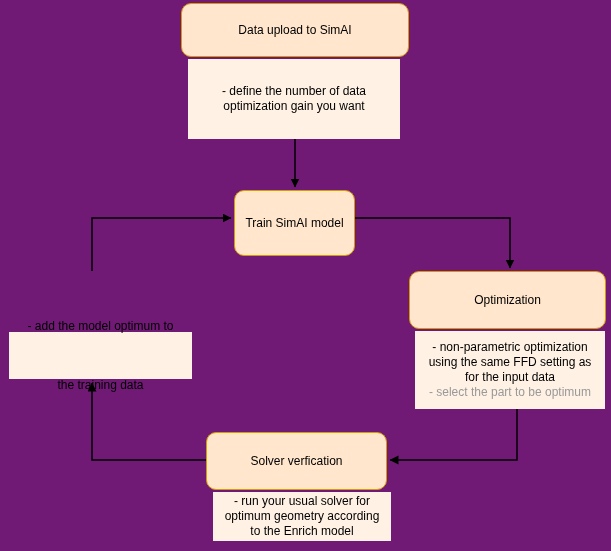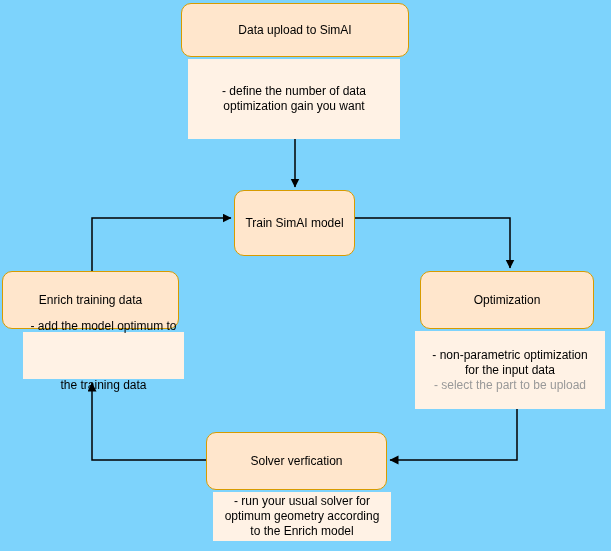--- a/index.html
+++ b/index.html
@@ -5,21 +5,21 @@
   html, body {
     margin: 0;
     padding: 0;
     background: #ffffff;
     font-family: "Liberation Sans", sans-serif;
   }
   .canvas {
     position: relative;
     width: 611px;
     height: 551px;
-    background: #7dd3fc;
+    background: #701a75;
     overflow: hidden;
   }
   .edges-layer {
     position: absolute;
     left: 0;
     top: 0;
     width: 611px;
     height: 551px;
     pointer-events: none;
   }
@@ -51,22 +51,22 @@
     line-height: 15px;
   }
   .note .line { white-space: nowrap; }
   .note .line.muted { color: #999999; }
 
   
   #box-upload  { left: 181px; top: 3px;   width: 228px; height: 54px; }
   #note-upload { left: 188px; top: 59px;  width: 212px; height: 80px; }
   #box-train   { left: 234px; top: 190px; width: 121px; height: 66px; }
   #box-enrich  { left: 2px;   top: 271px; width: 177px; height: 58px; }
-  #note-enrich { left: 23px;   top: 332px; width: 161px; height: 47px; gap: 44px; }
-  #box-opt     { left: 420px; top: 271px; width: 174px; height: 58px; }
+  #note-enrich { left: 9px;   top: 332px; width: 183px; height: 47px; gap: 44px; }
+  #box-opt     { left: 409px; top: 271px; width: 197px; height: 58px; }
   #note-opt    { left: 415px; top: 331px; width: 190px; height: 78px; }
   #box-solver  { left: 206px; top: 432px; width: 181px; height: 58px; border-radius: 10px; }
   #note-solver { left: 213px; top: 492px; width: 178px; height: 49px; }
 </style>
 </head>
 <body>
 
 <div class="canvas">
 
   <svg class="edges-layer" width="611" height="551" viewBox="0 0 611 551" xmlns="http://www.w3.org/2000/svg">
@@ -88,37 +88,35 @@
 
   <div class="note" id="note-upload">
     <div class="line">- define the number of data</div>
     <div class="line">optimization gain you want</div>
   </div>
 
   <div class="node" id="box-train">
     <span>Train SimAI model</span>
   </div>
 
-  <div class="node" id="box-enrich">
-    <span>Enrich training data</span>
-  </div>
 
   <div class="note" id="note-enrich">
     <div class="line">- add the model optimum to</div>
     <div class="line">the training data</div>
   </div>
 
   <div class="node" id="box-opt">
     <span>Optimization</span>
   </div>
 
   <div class="note" id="note-opt">
     <div class="line">- non-parametric optimization</div>
+    <div class="line">using the same FFD setting as</div>
     <div class="line">for the input data</div>
-    <div class="line muted">- select the part to be upload</div>
+    <div class="line muted">- select the part to be optimum</div>
   </div>
 
   <div class="node" id="box-solver">
     <span>Solver verfication</span>
   </div>
 
   <div class="note" id="note-solver">
     <div class="line">- run your usual solver for</div>
     <div class="line">optimum geometry according</div>
     <div class="line">to the Enrich model</div>

